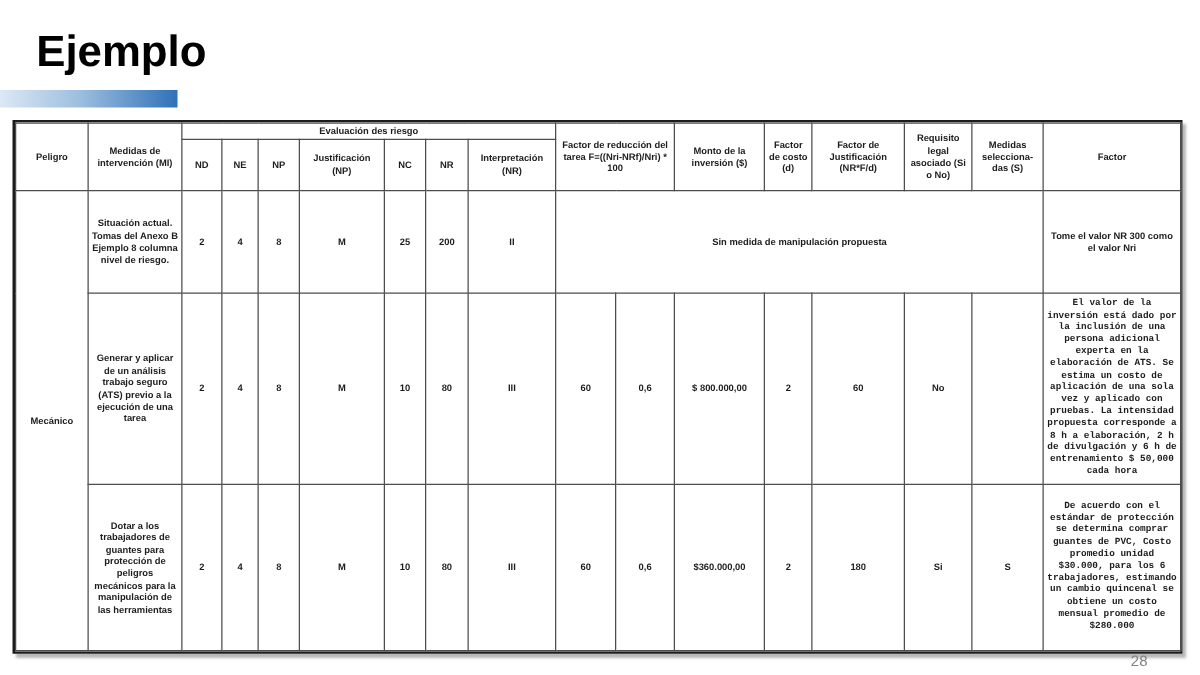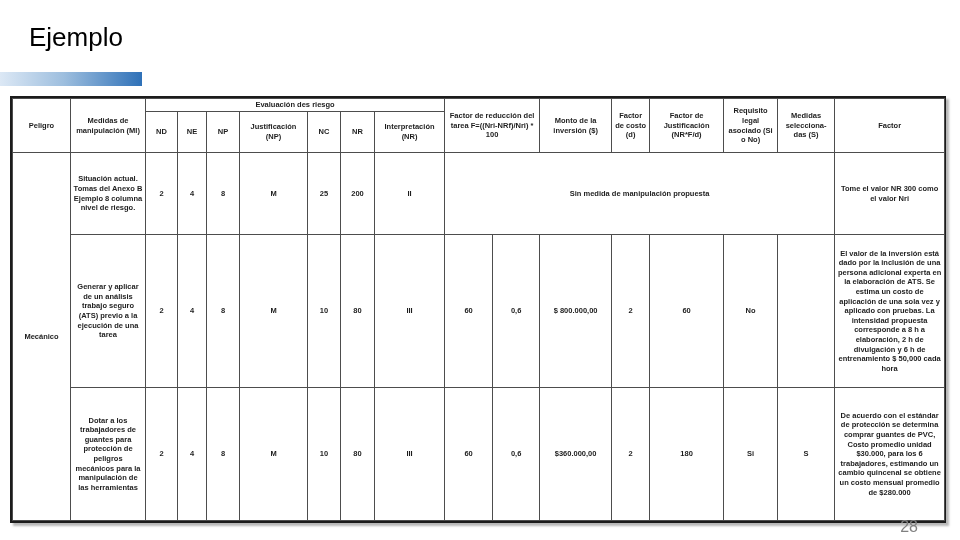--- a/index.html
+++ b/index.html
@@ -7,35 +7,35 @@
   body {
     position: relative;
     width: 960px; height: 540px;
     background: #ffffff;
     font-family: "Liberation Sans", sans-serif;
     overflow: hidden;
   }
   .slide-title {
     position: absolute;
     left: 29px; top: 22px;
-    font-size: 26px;
-    font-weight: 400;
+    font-size: 35px;
+    font-weight: 700;
     color: #000000;
     letter-spacing: 0px;
   }
   .accent-bar {
     position: absolute;
     left: 0; top: 72px;
     width: 142px; height: 14px;
     background: linear-gradient(to right, #dce8f5 0%, #9dbede 45%, #2f71b8 100%);
   }
   .page-number {
     position: absolute;
     right: 42px; bottom: 4px;
-    font-size: 16px;
+    font-size: 12px;
     color: #808080;
   }
   .table-wrap {
     position: absolute;
     left: 10px; top: 96px;
     width: 936px;
     background: #ffffff;
     border: 2px solid #1c1c1c;
     box-shadow: 3px 3px 2px rgba(125,125,125,0.55);
   }
@@ -56,21 +56,21 @@
     line-height: 1.28;
     overflow: hidden;
     word-wrap: break-word;
   }
   tr.h1 { height: 13px; }
   tr.h2 { height: 41px; }
   tr.r1 { height: 82px; }
   tr.r2 { height: 153px; }
   tr.r3 { height: 133px; }
   td.vtop { vertical-align: top; padding-top: 2px; }
-  td.nota-cell { line-height: 1.2; font-size: 7.4px; }
+  td.nota-cell { line-height: 1.2; font-size: 7.4px; font-family: Liberation Mono, monospace; }
 </style>
 </head>
 <body>
 
 <h1 class="slide-title">Ejemplo</h1>
 <div class="accent-bar"></div>
 
 <div class="table-wrap">
   <table class="risk">
     <colgroup>
@@ -88,21 +88,21 @@
         <col style="width:72px">
       <col style="width:38px">
         <col style="width:74px">
         <col style="width:54px">
         <col style="width:57px">
       <col style="width:110px">
     </colgroup>
     <thead>
       <tr class="h1">
         <th rowspan="2">Peligro</th>
-        <th rowspan="2">Medidas de manipulación (MI)</th>
+        <th rowspan="2">Medidas de intervención (MI)</th>
         <th colspan="7">Evaluación des riesgo</th>
         <th colspan="2" rowspan="2">Factor de reducción del tarea F=((Nri-NRf)/Nri) * 100</th>
         <th rowspan="2">Monto de la inversión ($)</th>
         <th rowspan="2">Factor de costo (d)</th>
         <th rowspan="2">Factor de Justificación (NR*F/d)</th>
         <th rowspan="2">Requisito legal asociado (Si o No)</th>
         <th rowspan="2">Medidas selecciona-das (S)</th>
         <th rowspan="2">Factor</th>
       </tr>
       <tr class="h2">

